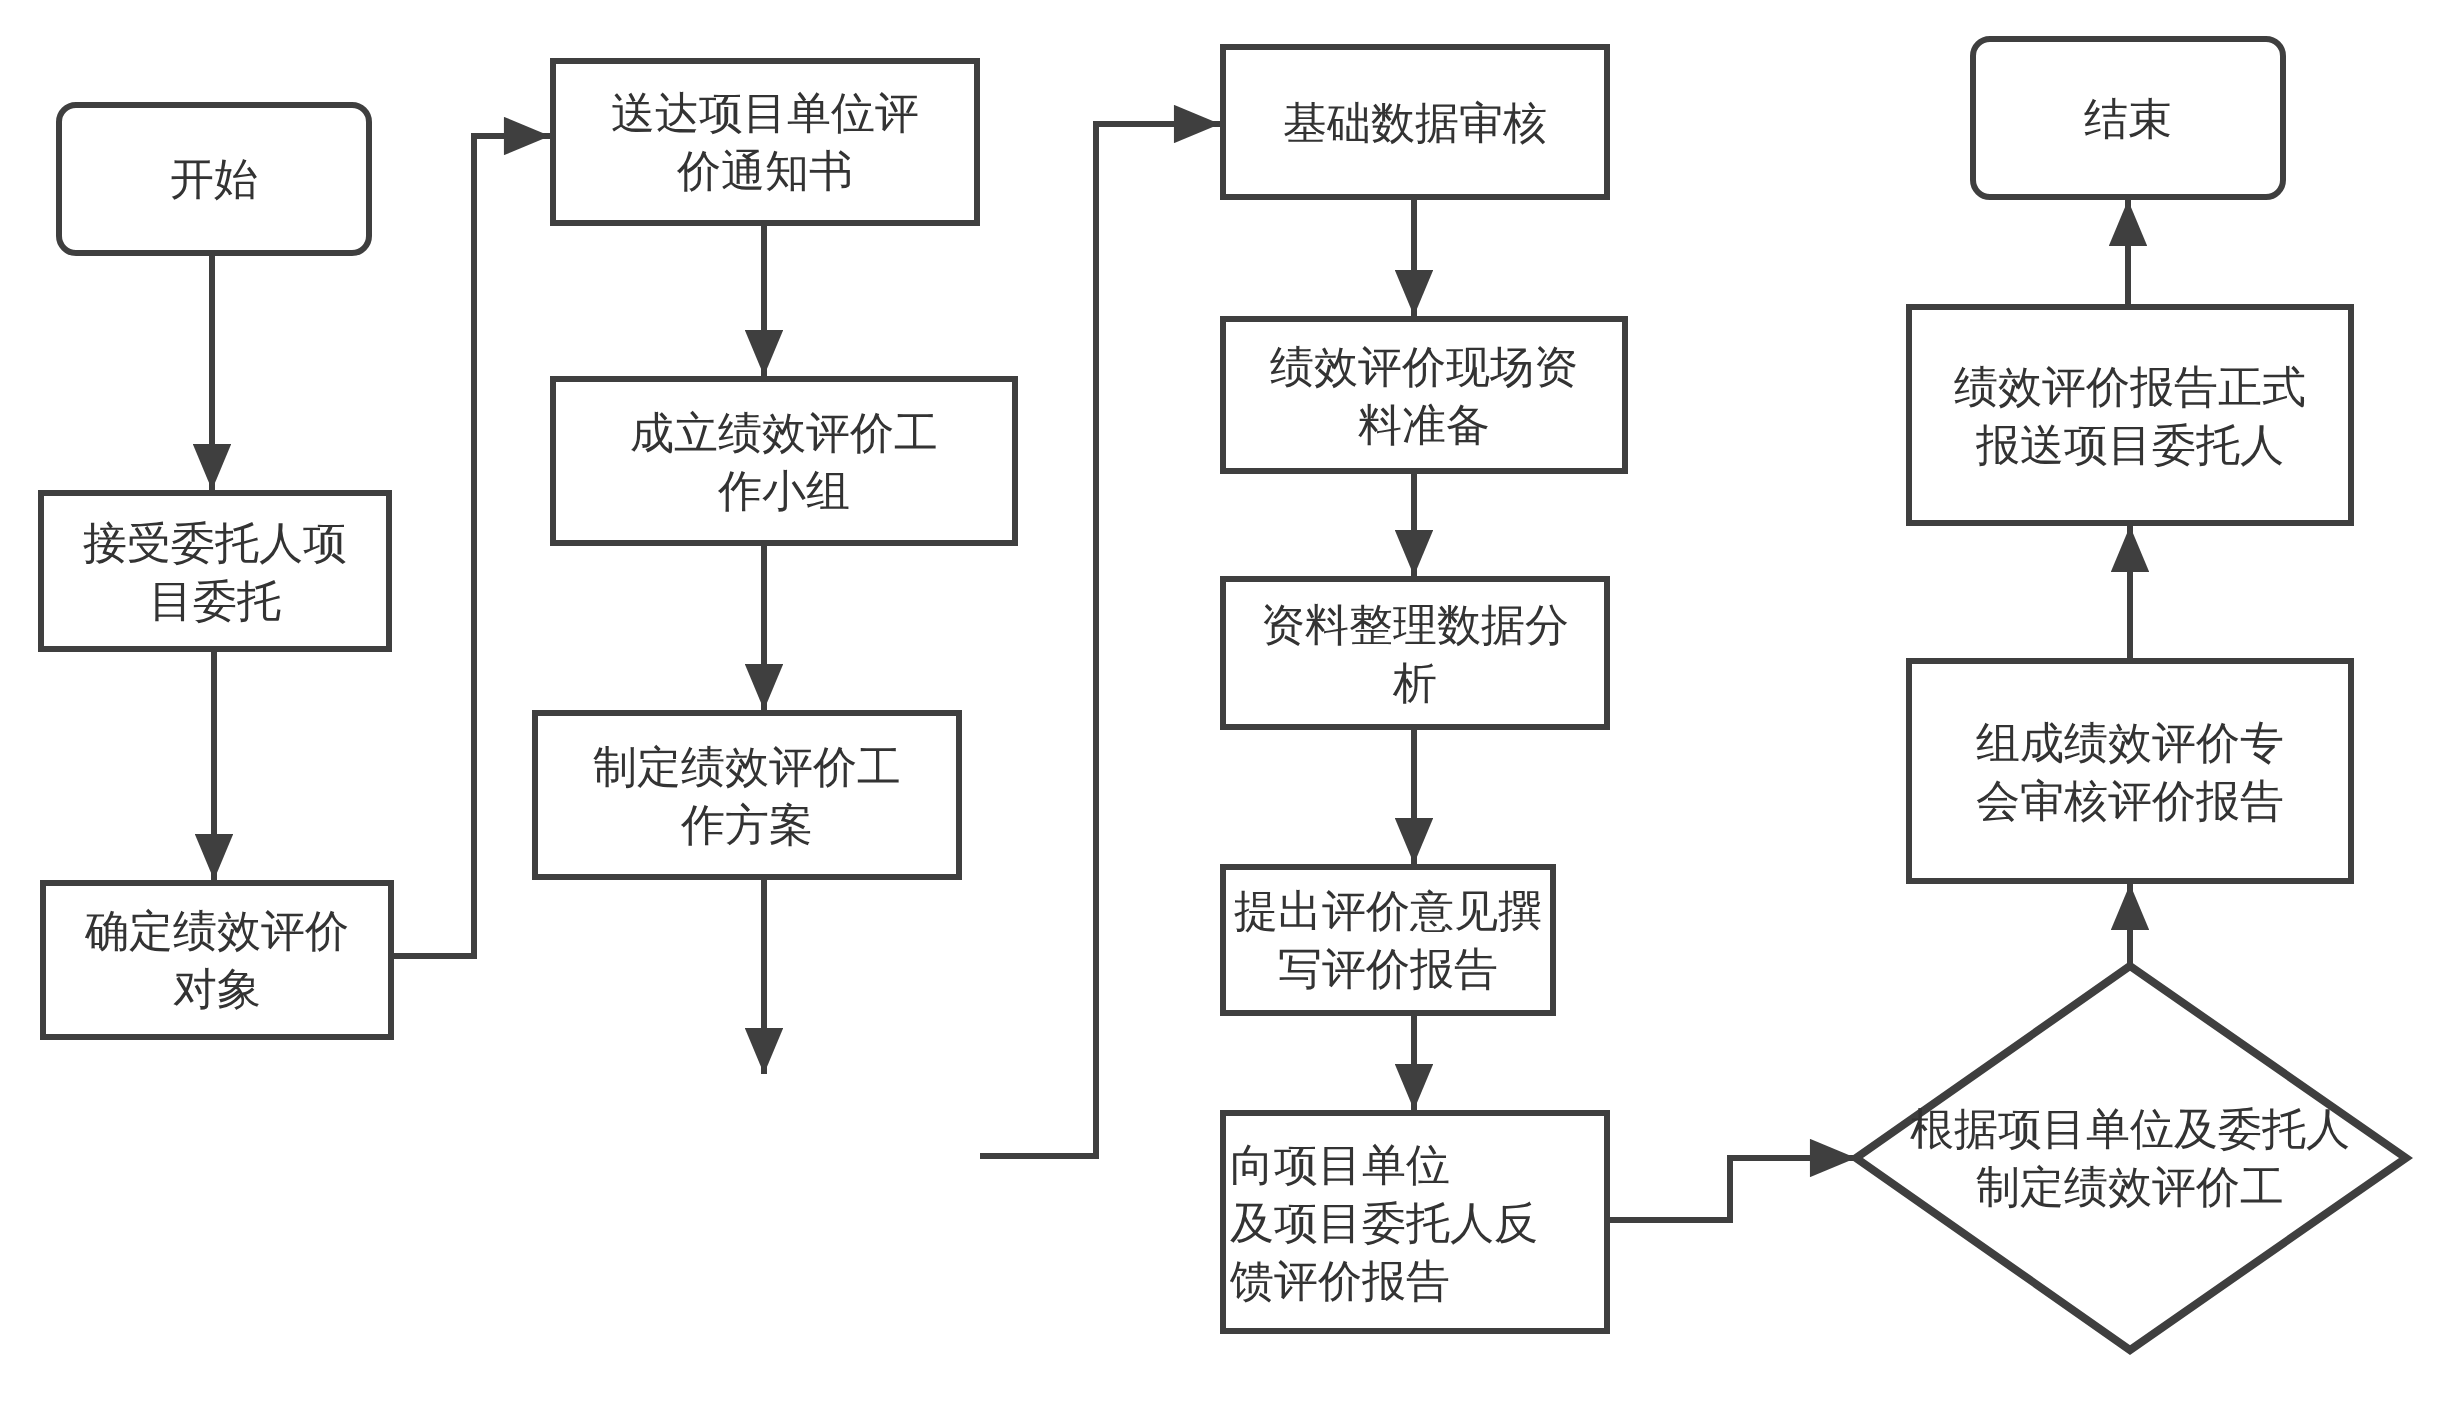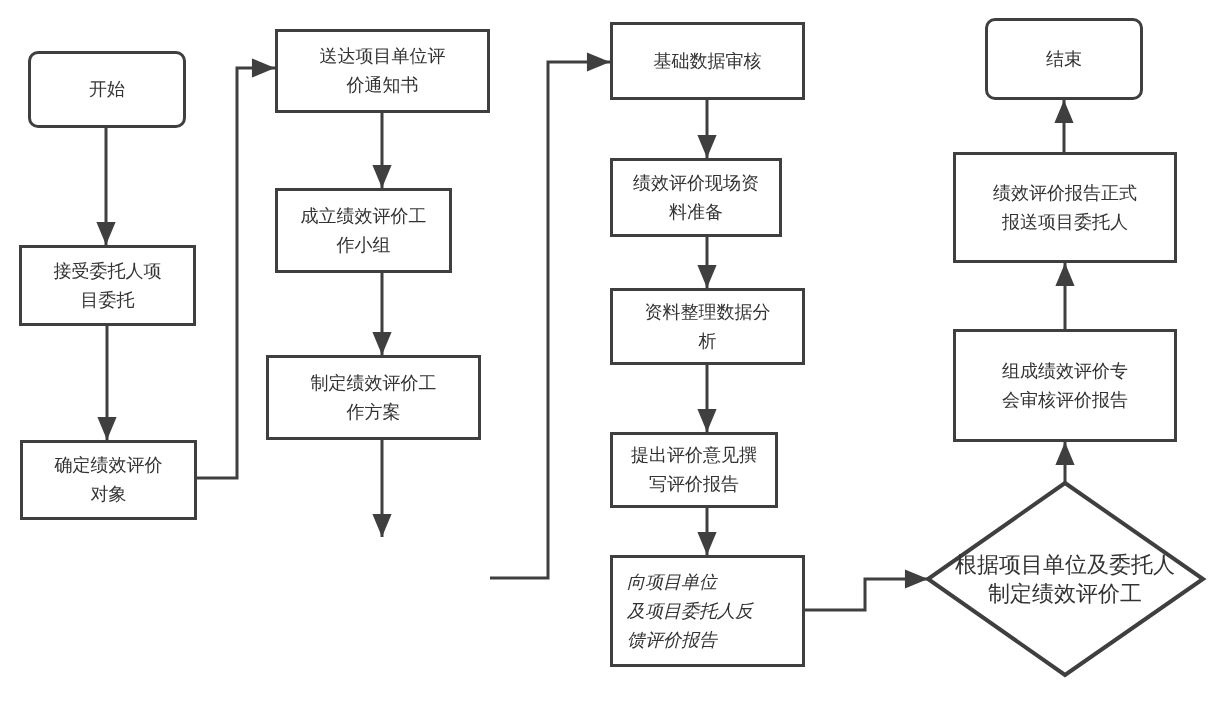--- a/index.html
+++ b/index.html
@@ -44,38 +44,37 @@
   .node {
     position: absolute;
     box-sizing: border-box;
     border: 3px solid var(--stroke-color);
     background: var(--node-fill);
     display: flex;
     align-items: center;
     justify-content: center;
     text-align: center;
     color: var(--text-color);
-    font-size: 18px;
+    font-size: 22px;
     line-height: 29px;
   }
   .node span {
     white-space: pre-line;
     display: block;
     width: 100%;
   }
   .terminator {
     border-radius: 10px;
   }
   .left-text {
     justify-content: flex-start;
   }
   .left-text span {
     text-align: left;
-    padding-left: 14px;
-    font-style: italic;
+    padding-left: 2px;
   }
   .diamond-label {
     position: absolute;
     left: 935px;
     top: 550px;
     width: 260px;
     text-align: center;
     color: var(--text-color);
     font-size: 22px;
     line-height: 29px;
@@ -128,36 +127,36 @@
   <div class="node" style="left:20px;top:440px;width:177px;height:80px">
     <span>确定绩效评价
 对象</span>
   </div>
 
   <div class="node" style="left:275px;top:29px;width:215px;height:84px">
     <span>送达项目单位评
 价通知书</span>
   </div>
 
-  <div class="node" style="left:275px;top:188px;width:177px;height:85px">
+  <div class="node" style="left:275px;top:188px;width:234px;height:85px">
     <span>成立绩效评价工
 作小组</span>
   </div>
 
   <div class="node" style="left:266px;top:355px;width:215px;height:85px">
     <span>制定绩效评价工
 作方案</span>
   </div>
 
 
   <div class="node" style="left:610px;top:22px;width:195px;height:78px">
     <span>基础数据审核</span>
   </div>
 
-  <div class="node" style="left:610px;top:158px;width:172px;height:79px">
+  <div class="node" style="left:610px;top:158px;width:204px;height:79px">
     <span>绩效评价现场资
 料准备</span>
   </div>
 
   <div class="node" style="left:610px;top:288px;width:195px;height:77px">
     <span>资料整理数据分
 析</span>
   </div>
 
   <div class="node" style="left:610px;top:432px;width:168px;height:76px">

